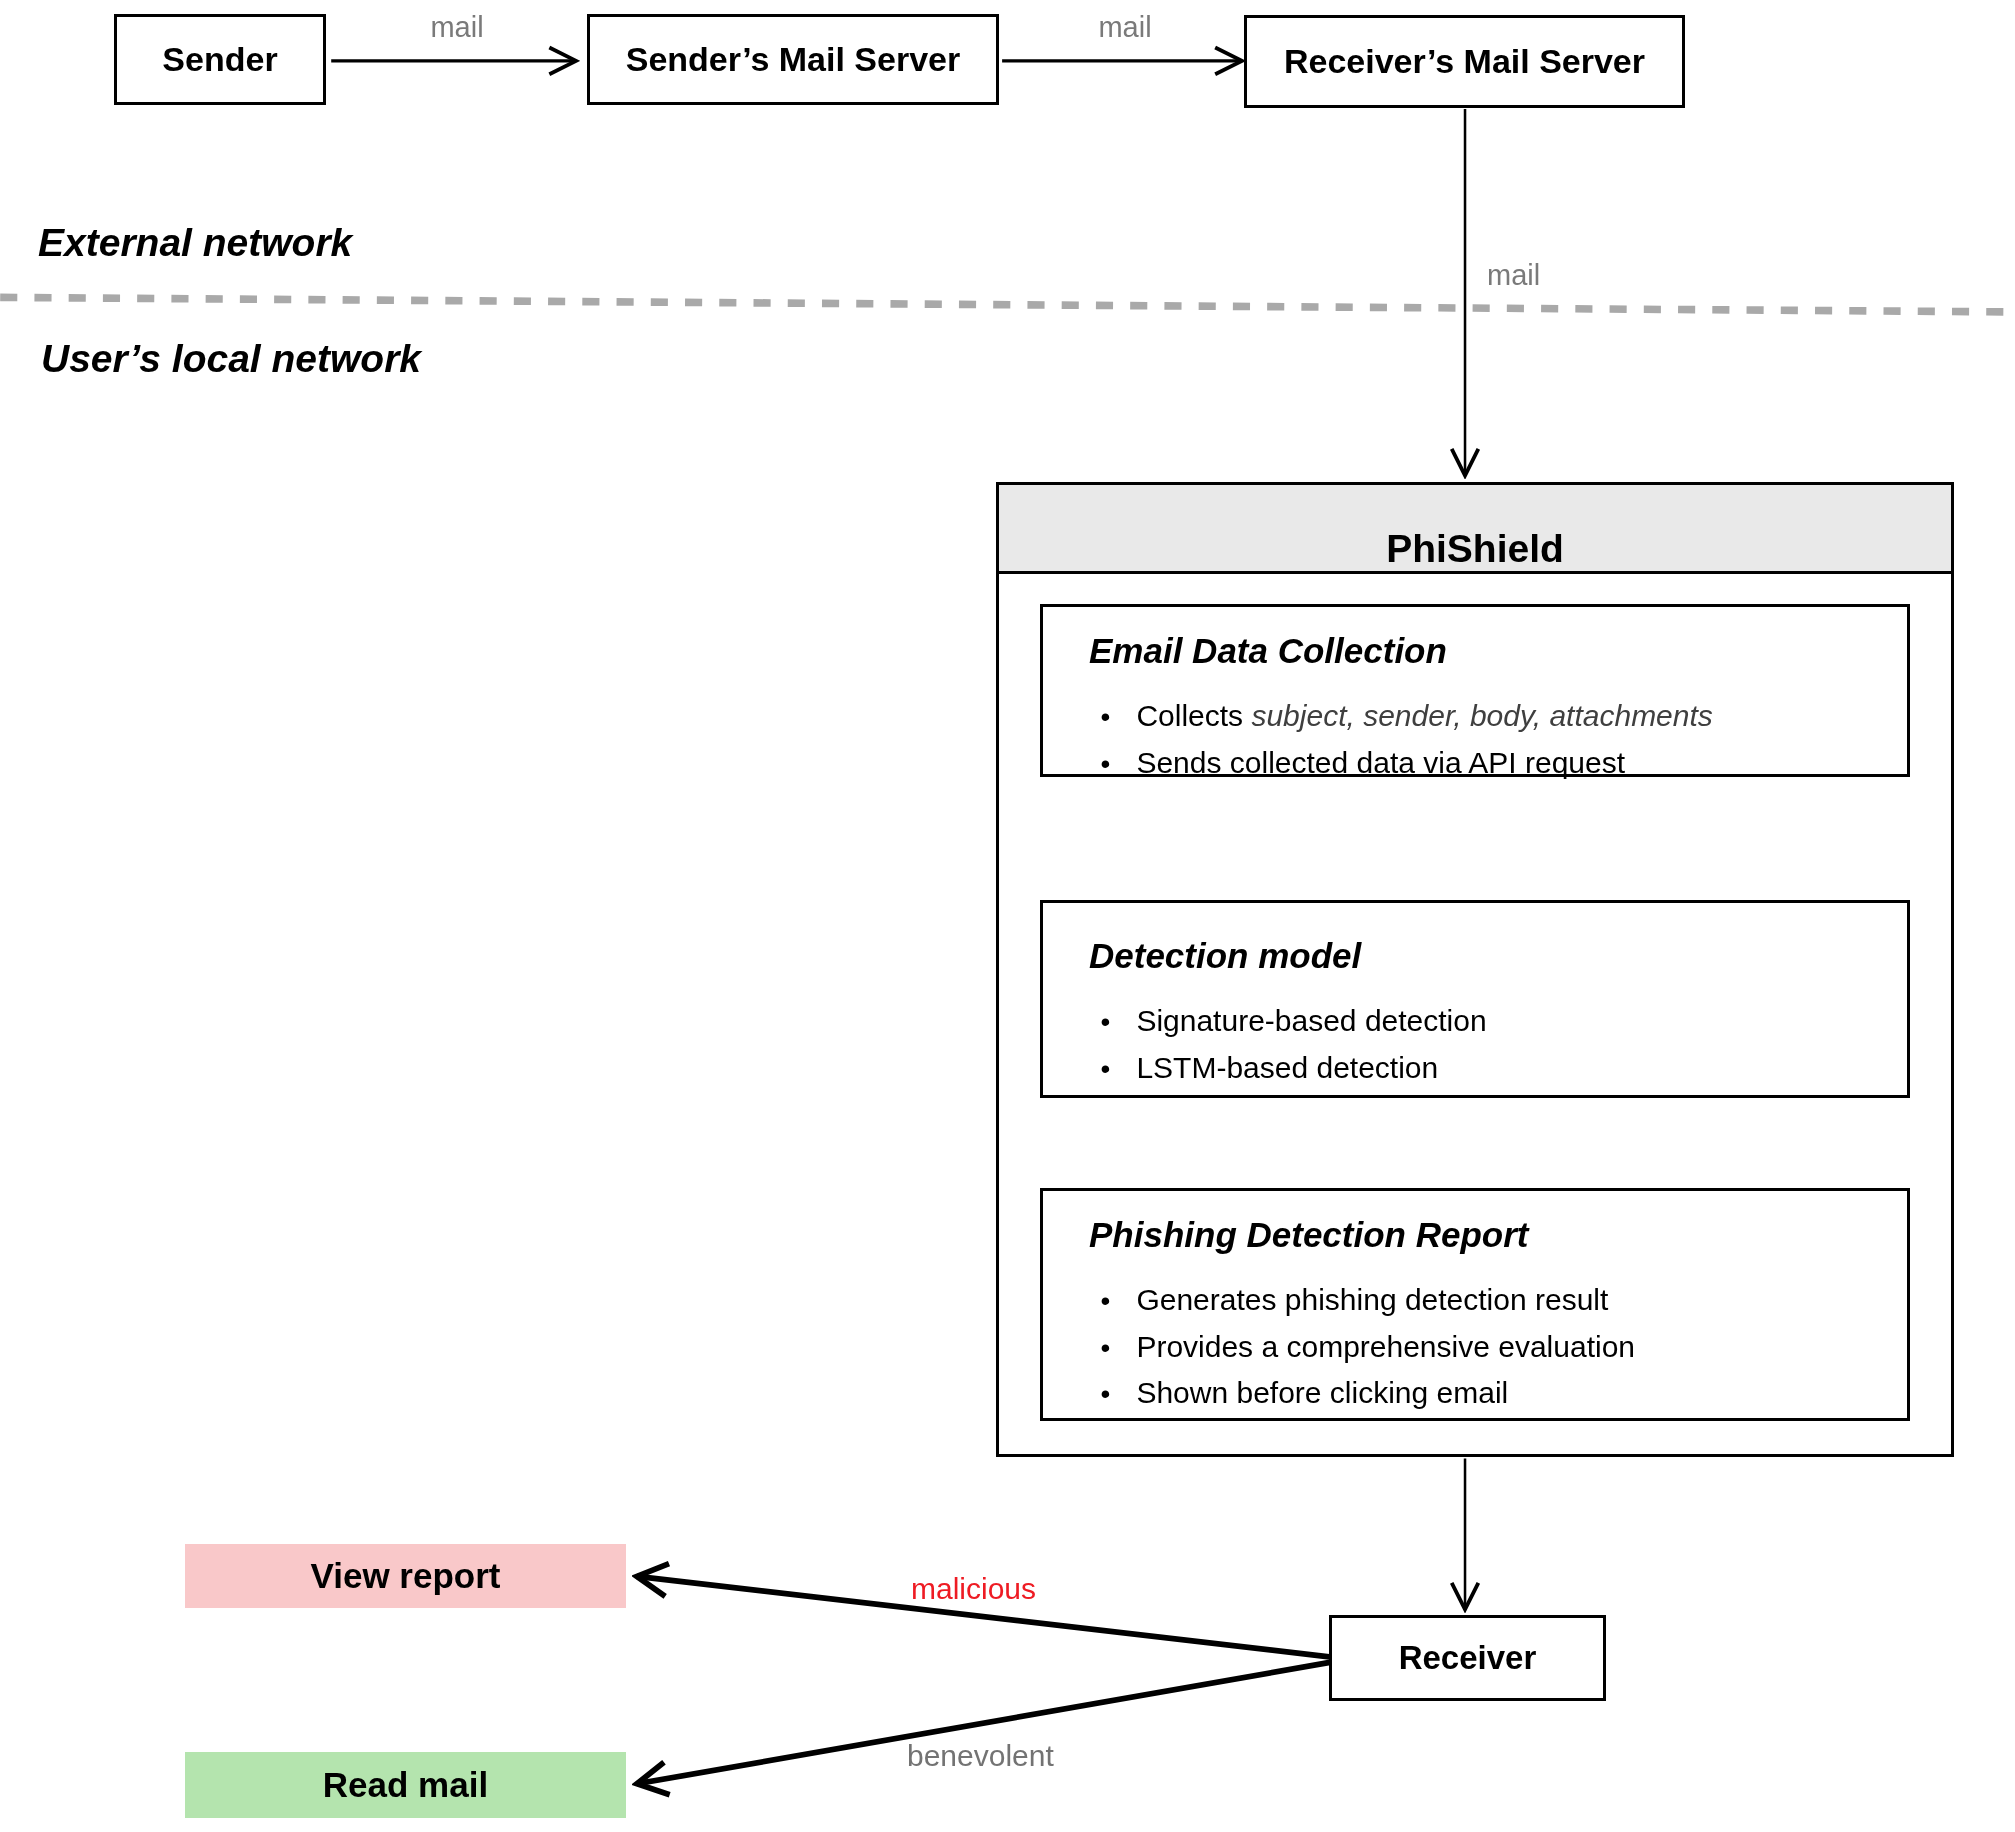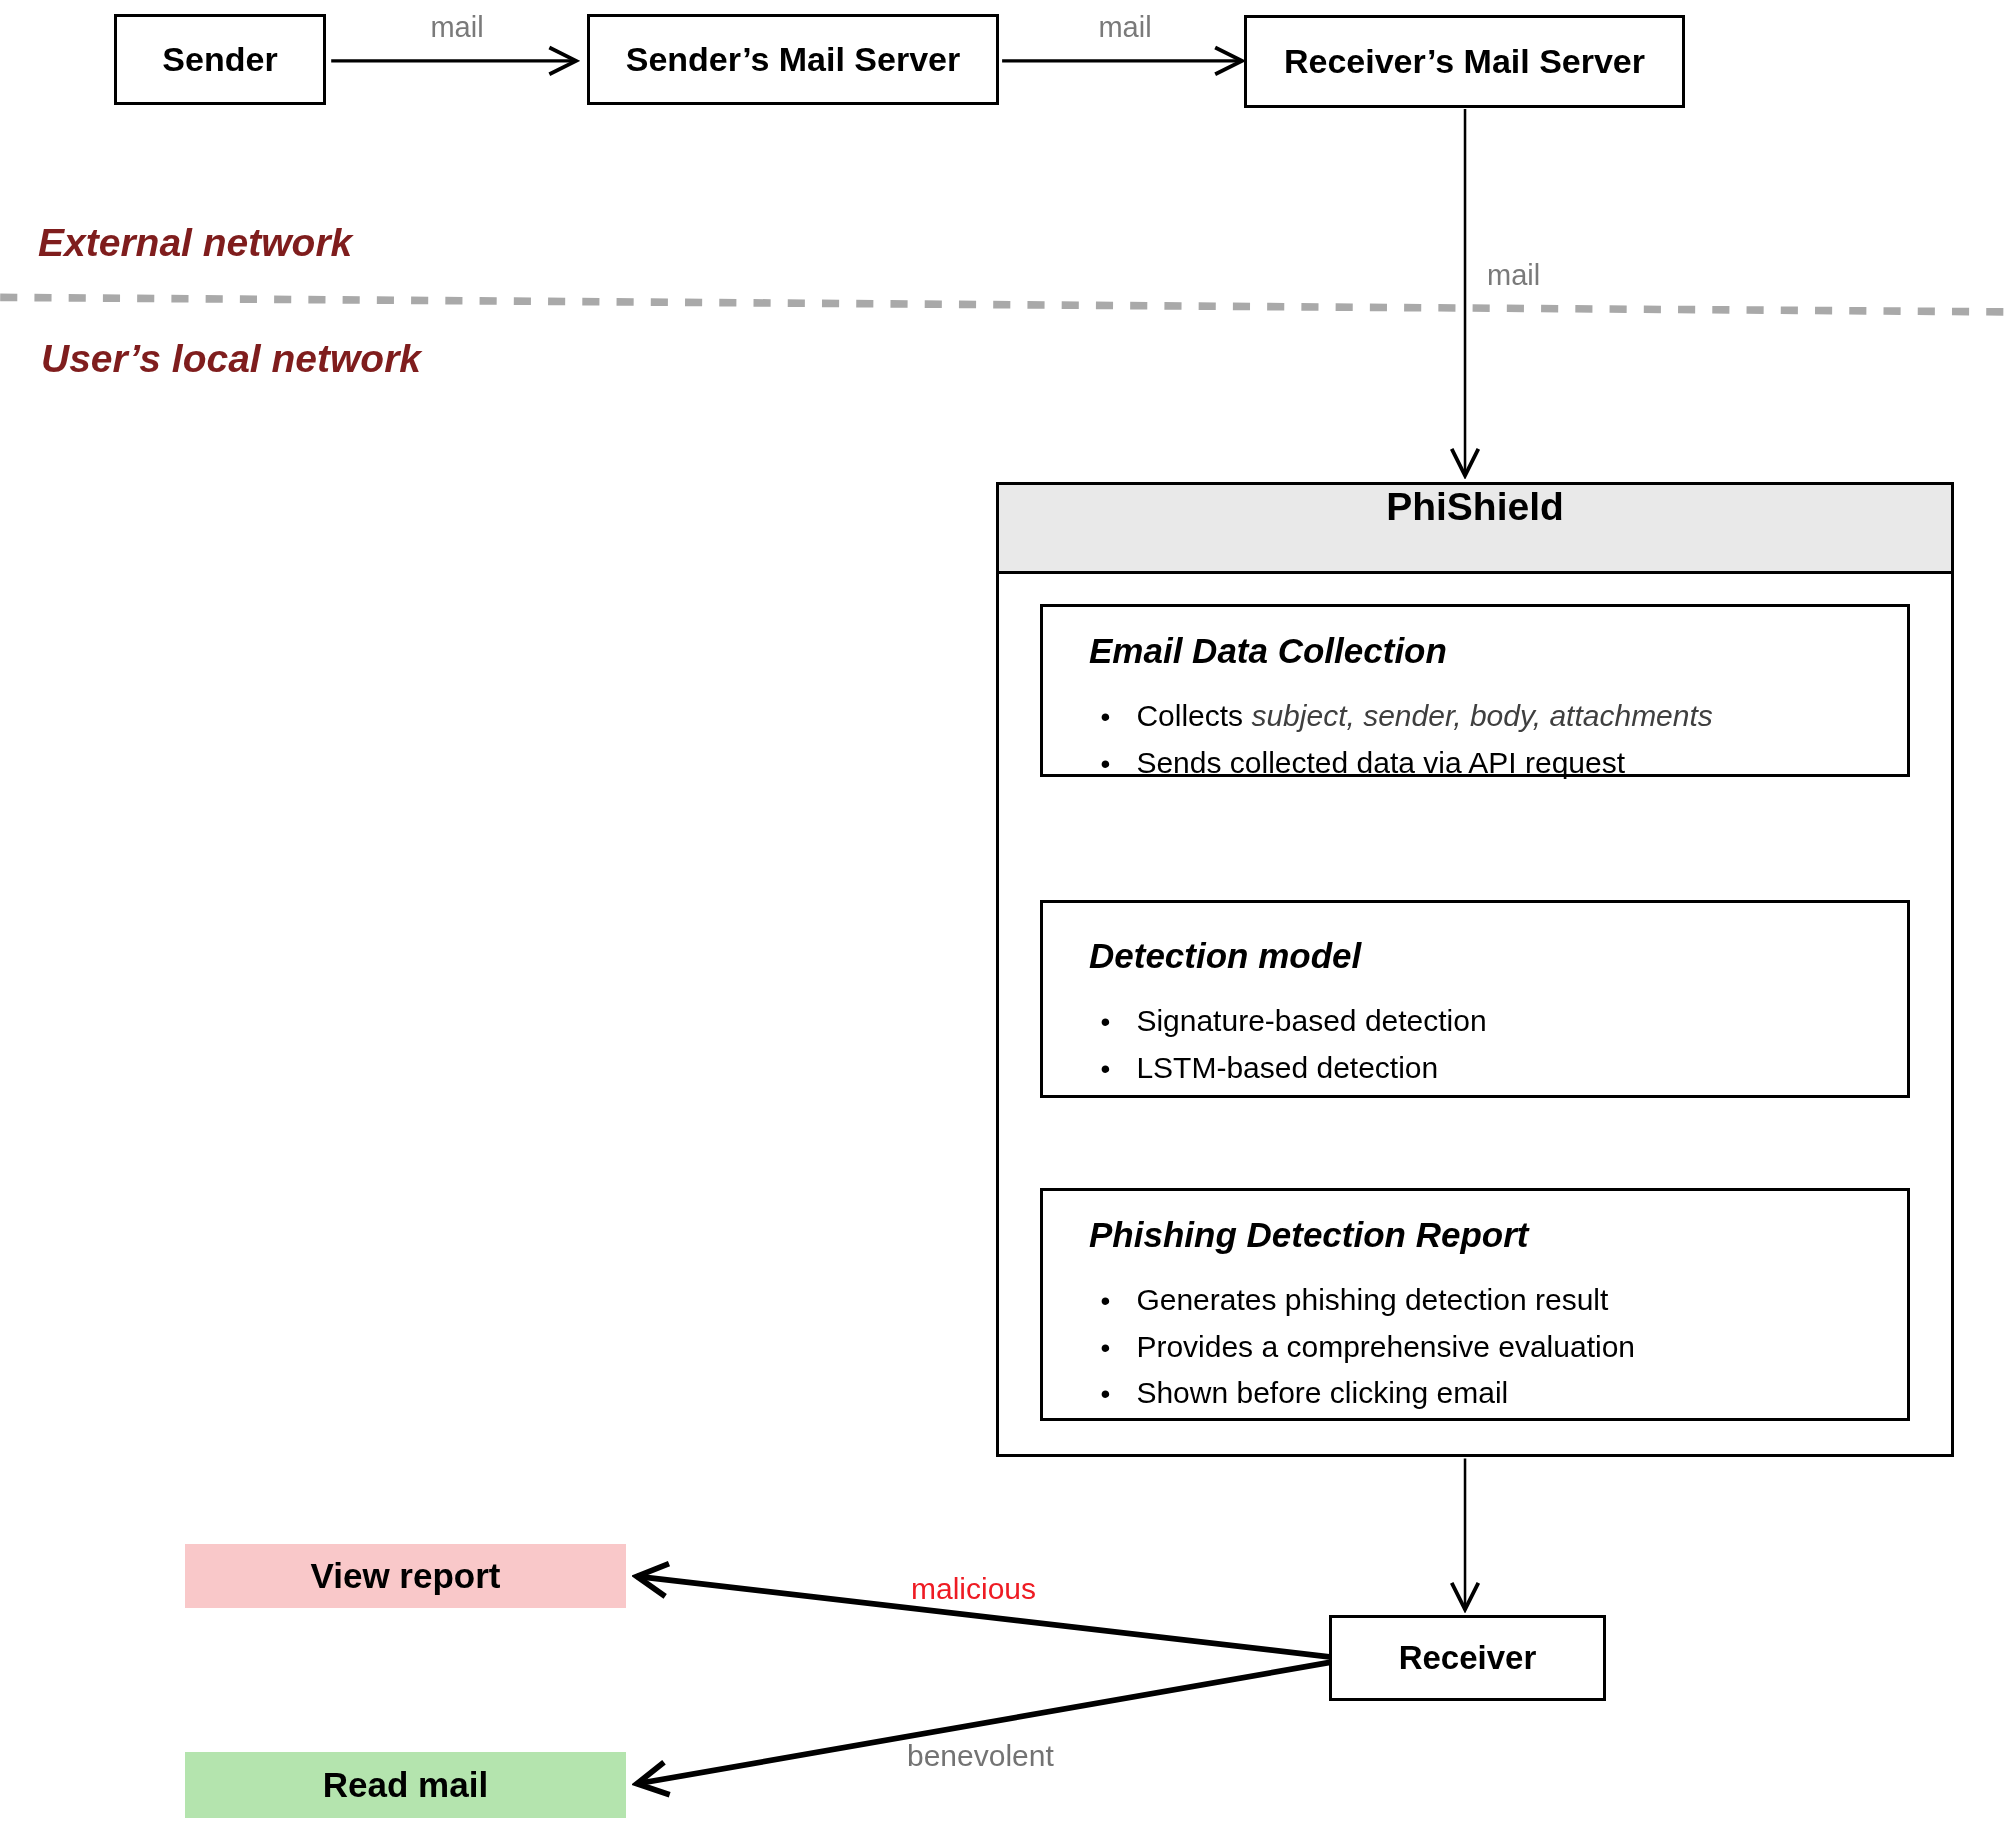--- a/index.html
+++ b/index.html
@@ -36,21 +36,21 @@
   }
   .edge-label {
     position: absolute;
     color: #7a7a7a;
     font-size: 29px;
     white-space: nowrap;
   }
   .edge-label.centered { text-align: center; }
   .zone-label {
     position: absolute;
-    color: #7f1d1d;
+    color: #000000;
     font-size: 39px;
     font-weight: bold;
     font-style: italic;
     white-space: nowrap;
   }
   
   .phishield {
     position: absolute;
     left: 996px; top: 482px;
     width: 958px; height: 975px;
@@ -58,21 +58,21 @@
     box-sizing: border-box;
     background: #ffffff;
   }
   .phishield-header {
     width: 100%;
     height: 89px;
     background: #e9e9e9;
     border-bottom: 3.8px solid #000000;
     box-sizing: border-box;
     display: flex;
-    align-items: flex-start;
+    align-items: flex-end;
     justify-content: center;
     font-size: 39px;
     font-weight: bold;
     color: #000000;
   }
   .module {
     position: absolute;
     left: 1040px;
     width: 870px;
     border: 3.2px solid #000000;

